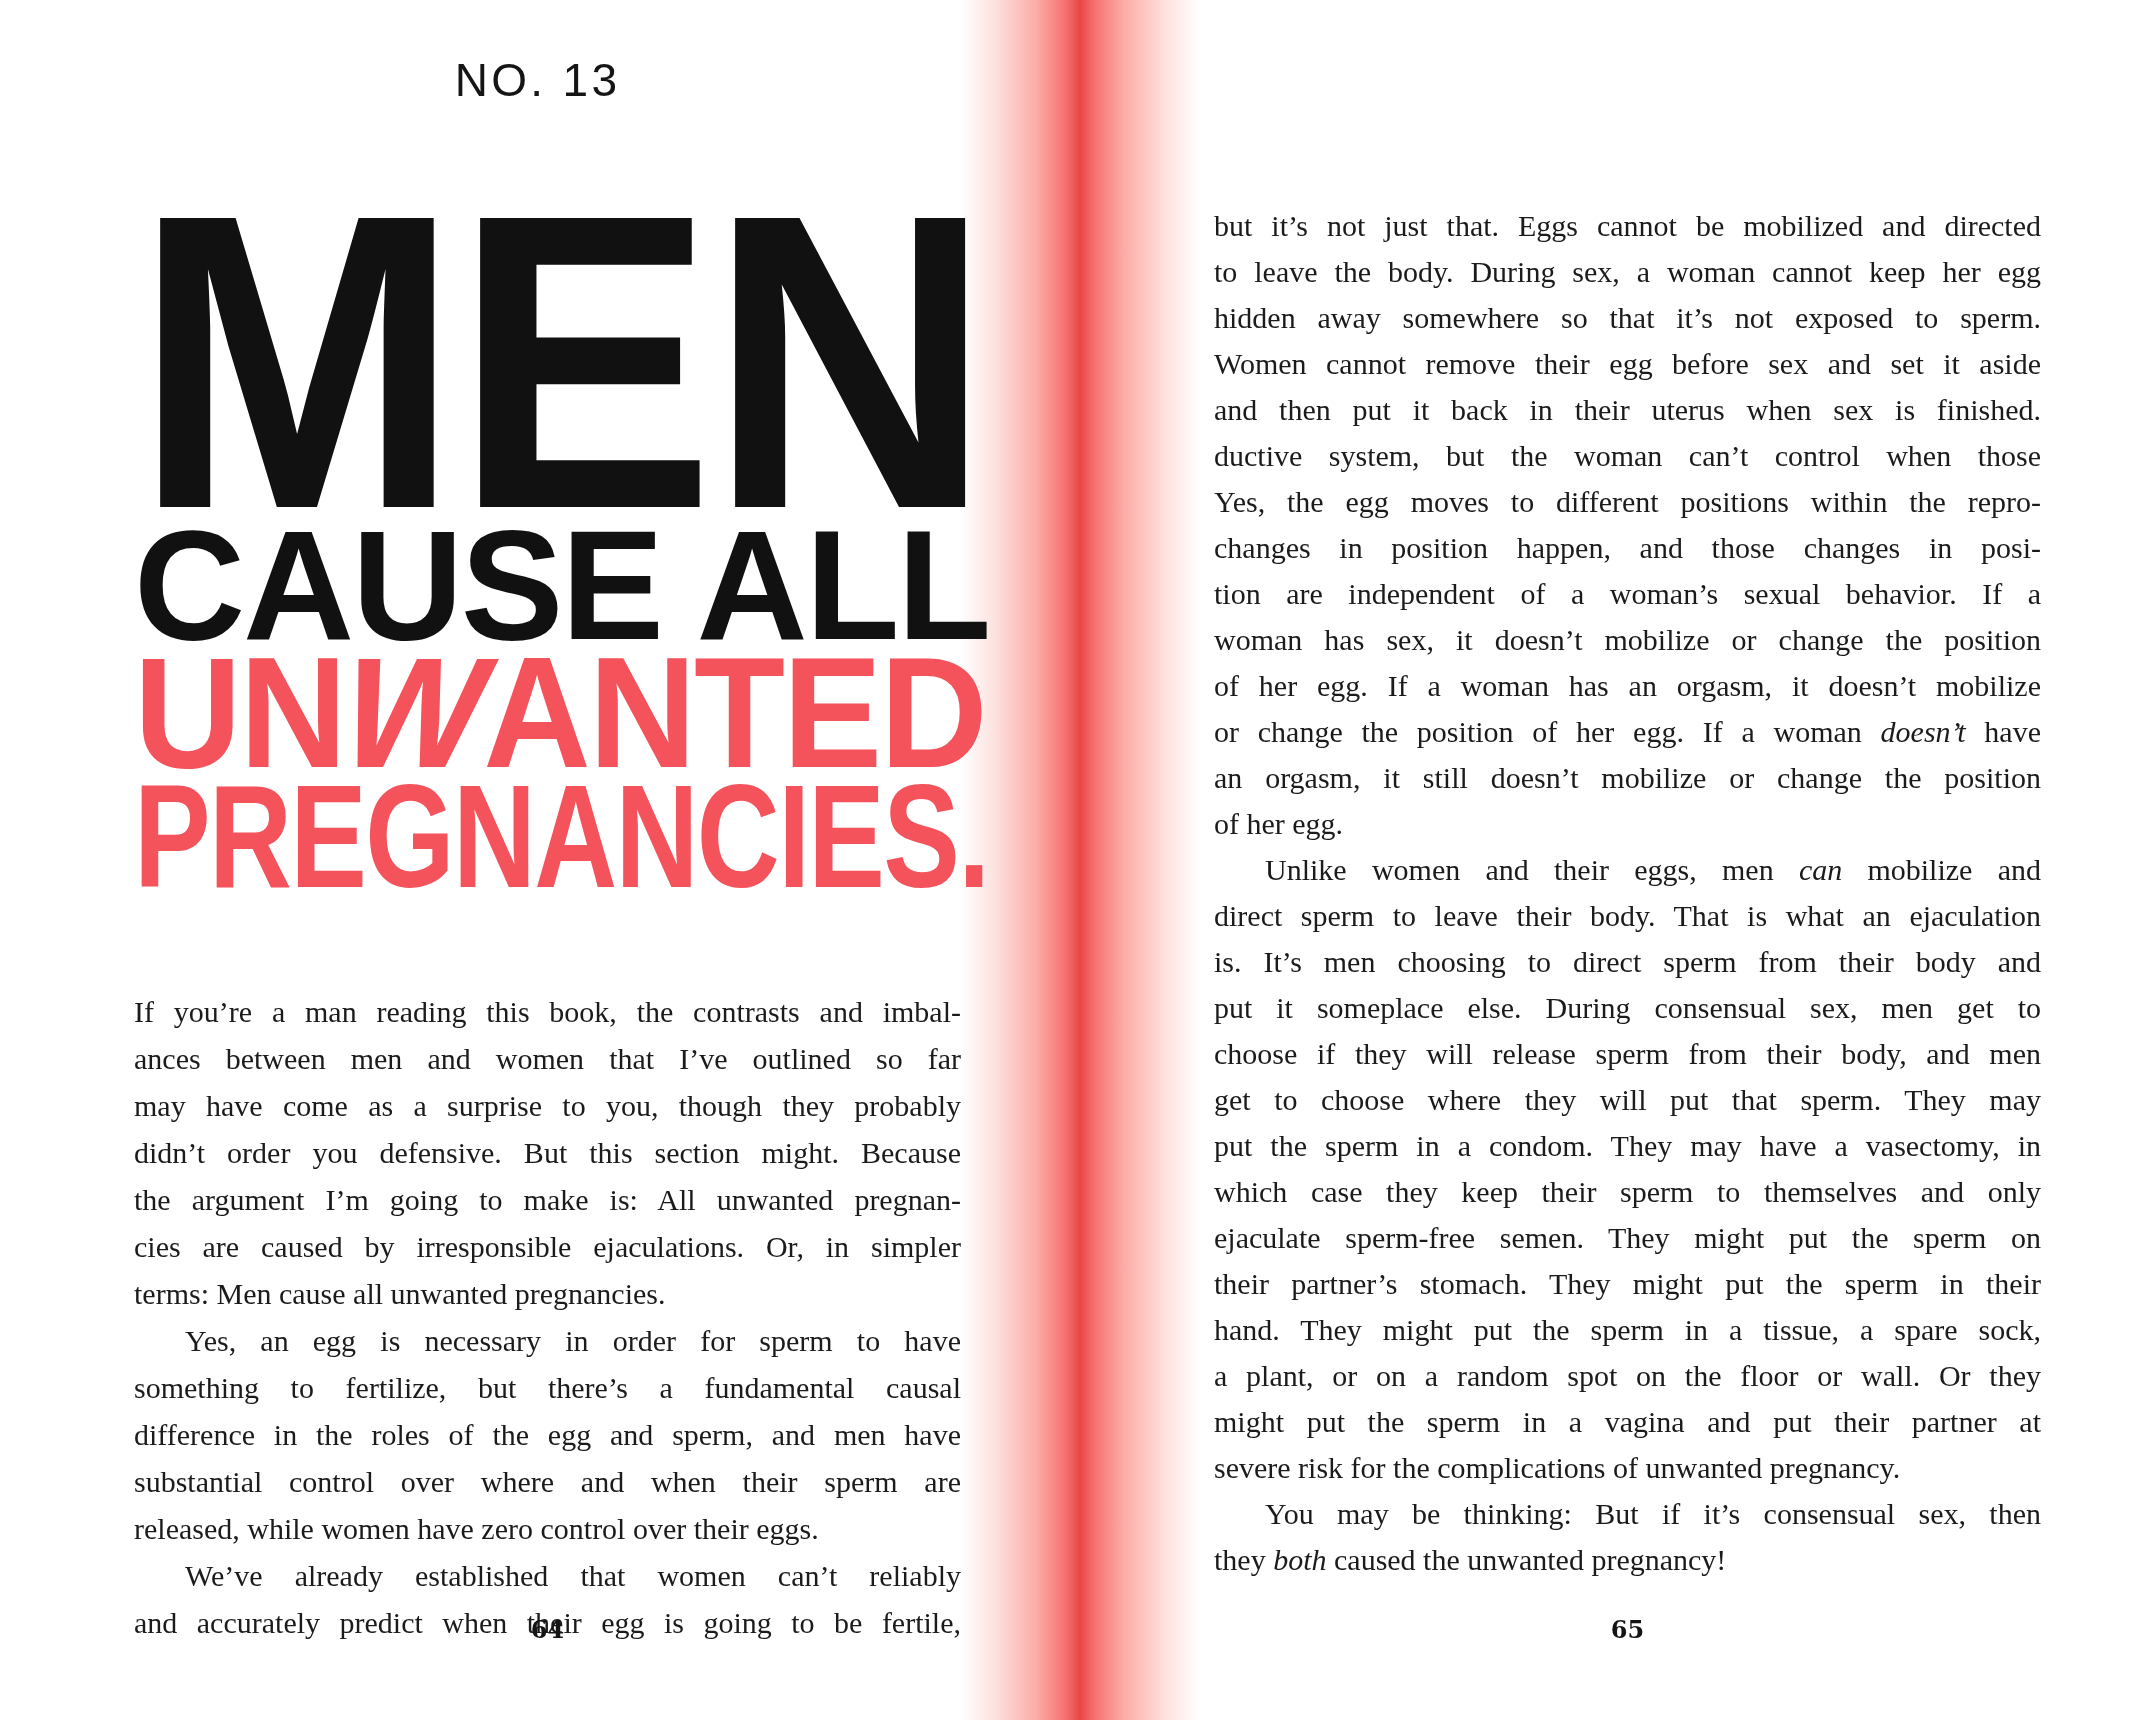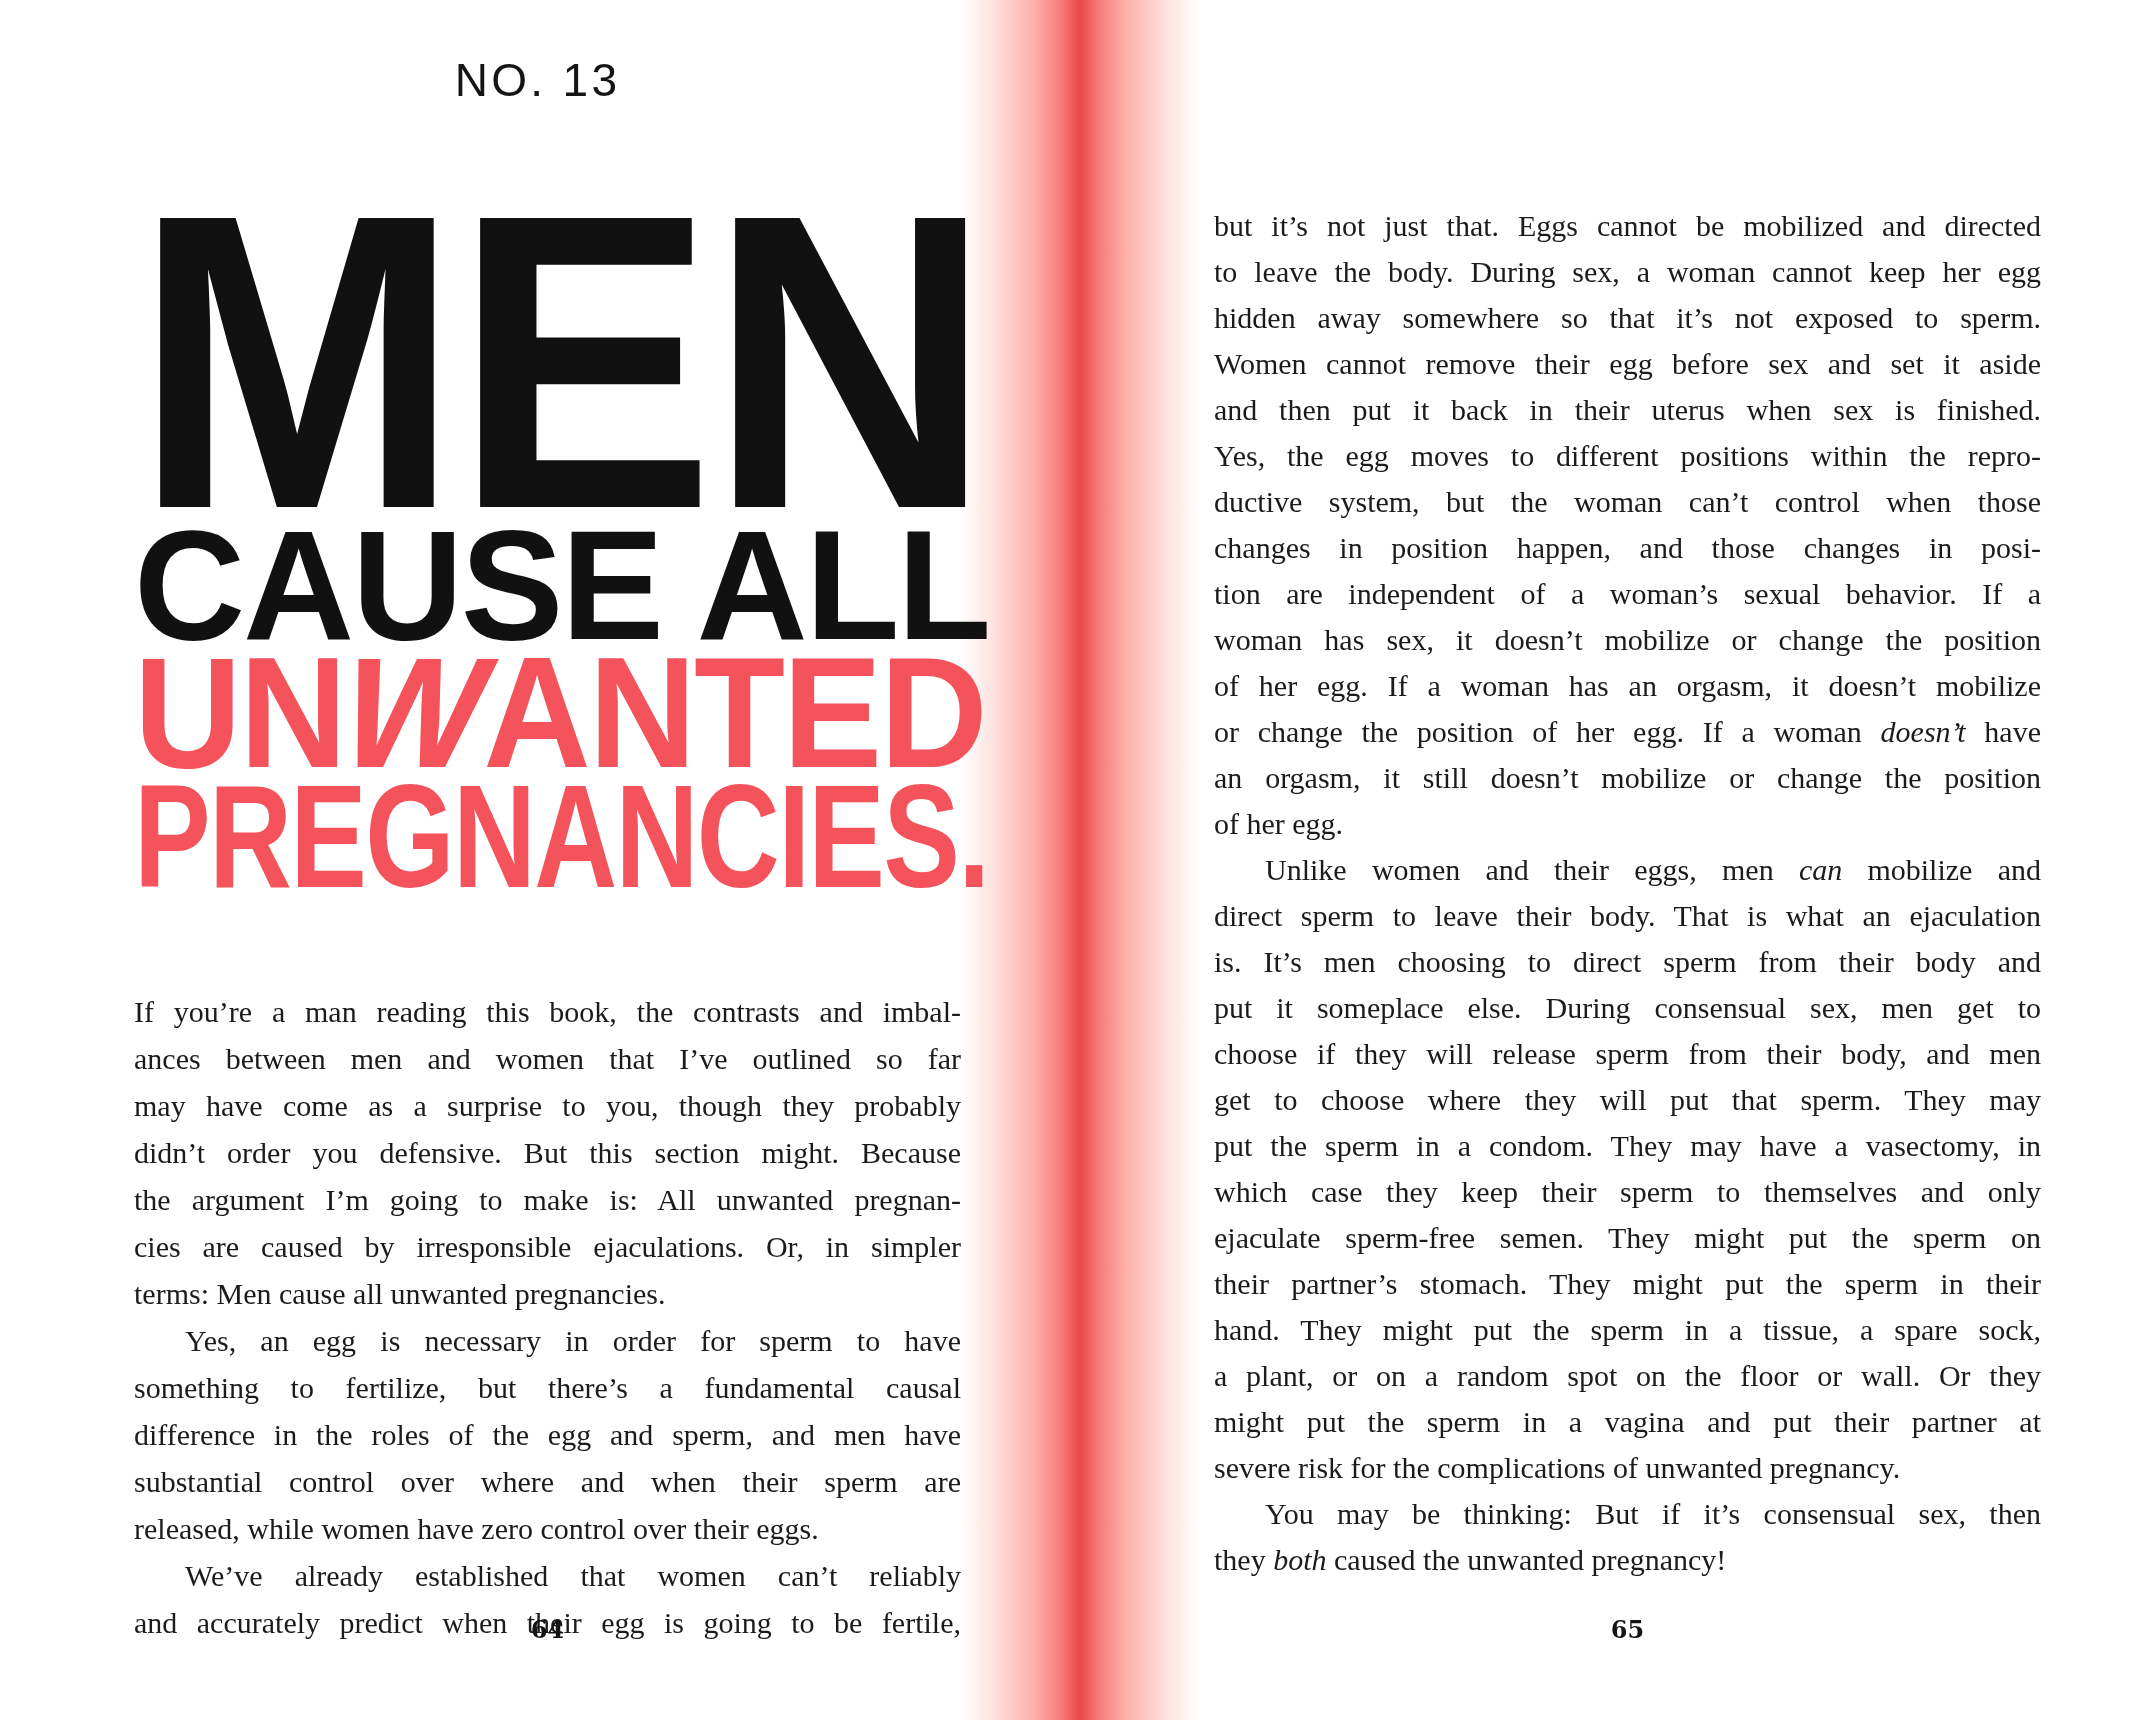--- a/index.html
+++ b/index.html
@@ -91,22 +91,22 @@
       </div>
     </div>
 
   <div id="right-body" class="bodycol">
       <div class="para">
         <div class="line">but it’s not just that. Eggs cannot be mobilized and directed</div>
         <div class="line">to leave the body. During sex, a woman cannot keep her egg</div>
         <div class="line">hidden away somewhere so that it’s not exposed to sperm.</div>
         <div class="line">Women cannot remove their egg before sex and set it aside</div>
         <div class="line">and then put it back in their uterus when sex is finished.</div>
+        <div class="line">ductive system, but the woman can’t control when those</div>
         <div class="line">Yes, the egg moves to different positions within the repro-</div>
-        <div class="line">ductive system, but the woman can’t control when those</div>
         <div class="line">changes in position happen, and those changes in posi-</div>
         <div class="line">tion are independent of a woman’s sexual behavior. If a</div>
         <div class="line">woman has sex, it doesn’t mobilize or change the position</div>
         <div class="line">of her egg. If a woman has an orgasm, it doesn’t mobilize</div>
         <div class="line">or change the position of her egg. If a woman <em>doesn’t</em> have</div>
         <div class="line">an orgasm, it still doesn’t mobilize or change the position</div>
         <div class="line last">of her egg.</div>
       </div>
       <div class="para indent">
         <div class="line">Unlike women and their eggs, men <em>can</em> mobilize and</div>

